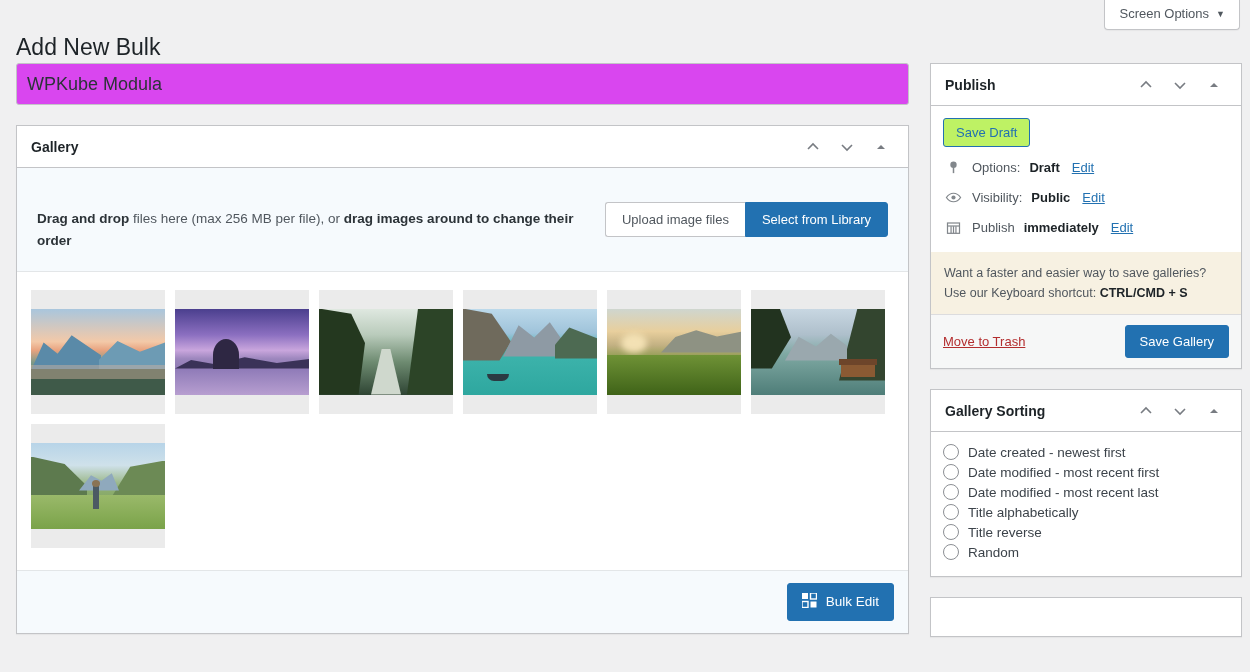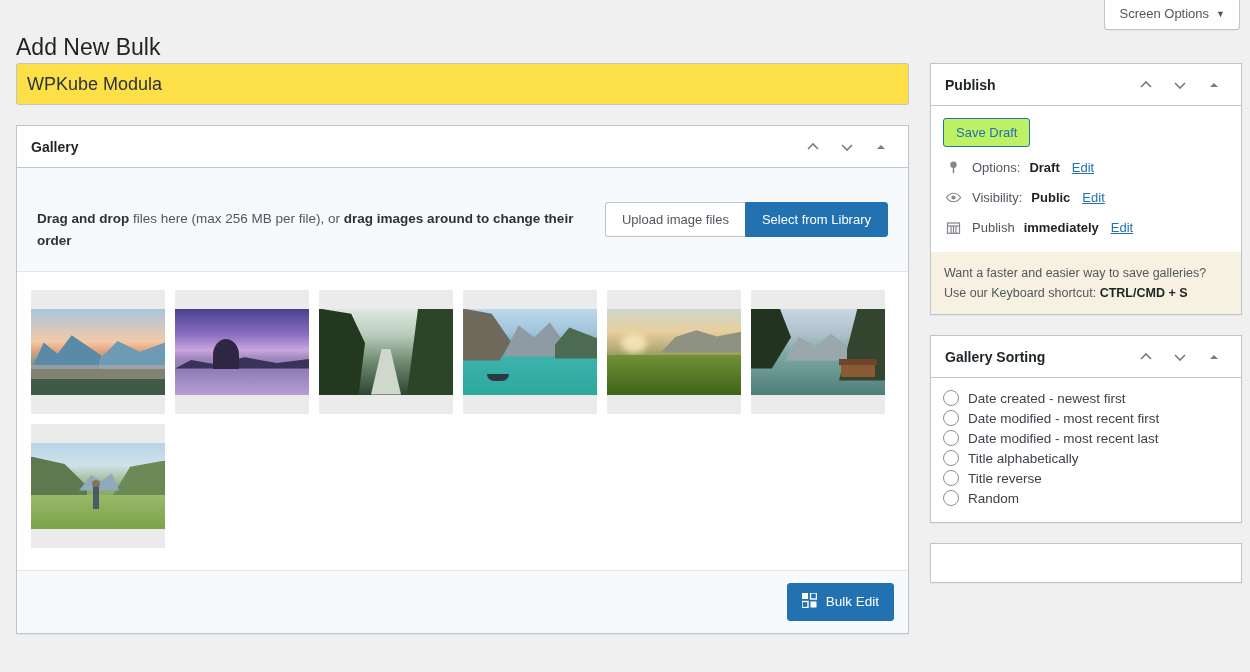--- a/index.html
+++ b/index.html
@@ -43,21 +43,21 @@
   }
   .col-side {
     position: absolute; left: 930px; top: 63px;
     width: 312px;
   }
 
   
   .title-input {
     width: 893px; height: 42px;
     border: 1px solid #c3c4c7;
-    background: #fde047;
+    background: #d946ef;
     border-radius: 3px;
     padding: 4px 10px;
     font-size: 18px;
     font-family: "Liberation Sans", sans-serif;
     color: #2c3338;
     outline: none;
     box-shadow: 0 0 0 transparent;
   }
 
   
@@ -433,20 +433,24 @@
           </span>
           <span>Publish</span>
           <b>immediately</b>
           <span class="ed-link">Edit</span>
         </div>
 
         <div class="notice-keyboard">
           <span>Want a faster and easier way to save galleries? Use our Keyboard shortcut: </span><b>CTRL/CMD + S</b>
         </div>
 
+        <div class="publish-actions">
+          <span class="trash-link">Move to Trash</span>
+          <button class="btn-savegallery">Save Gallery</button>
+        </div>
       </div>
     </div>
 
     <div class="postbox">
       <div class="postbox-header">
         <span class="postbox-title">Gallery Sorting</span>
         <div class="handle-actions">
           <button class="handle-btn">
             <svg width="16" height="16" viewBox="0 0 16 16">
                 <polyline class="chev" points="3,10 8,5 13,10"></polyline>

